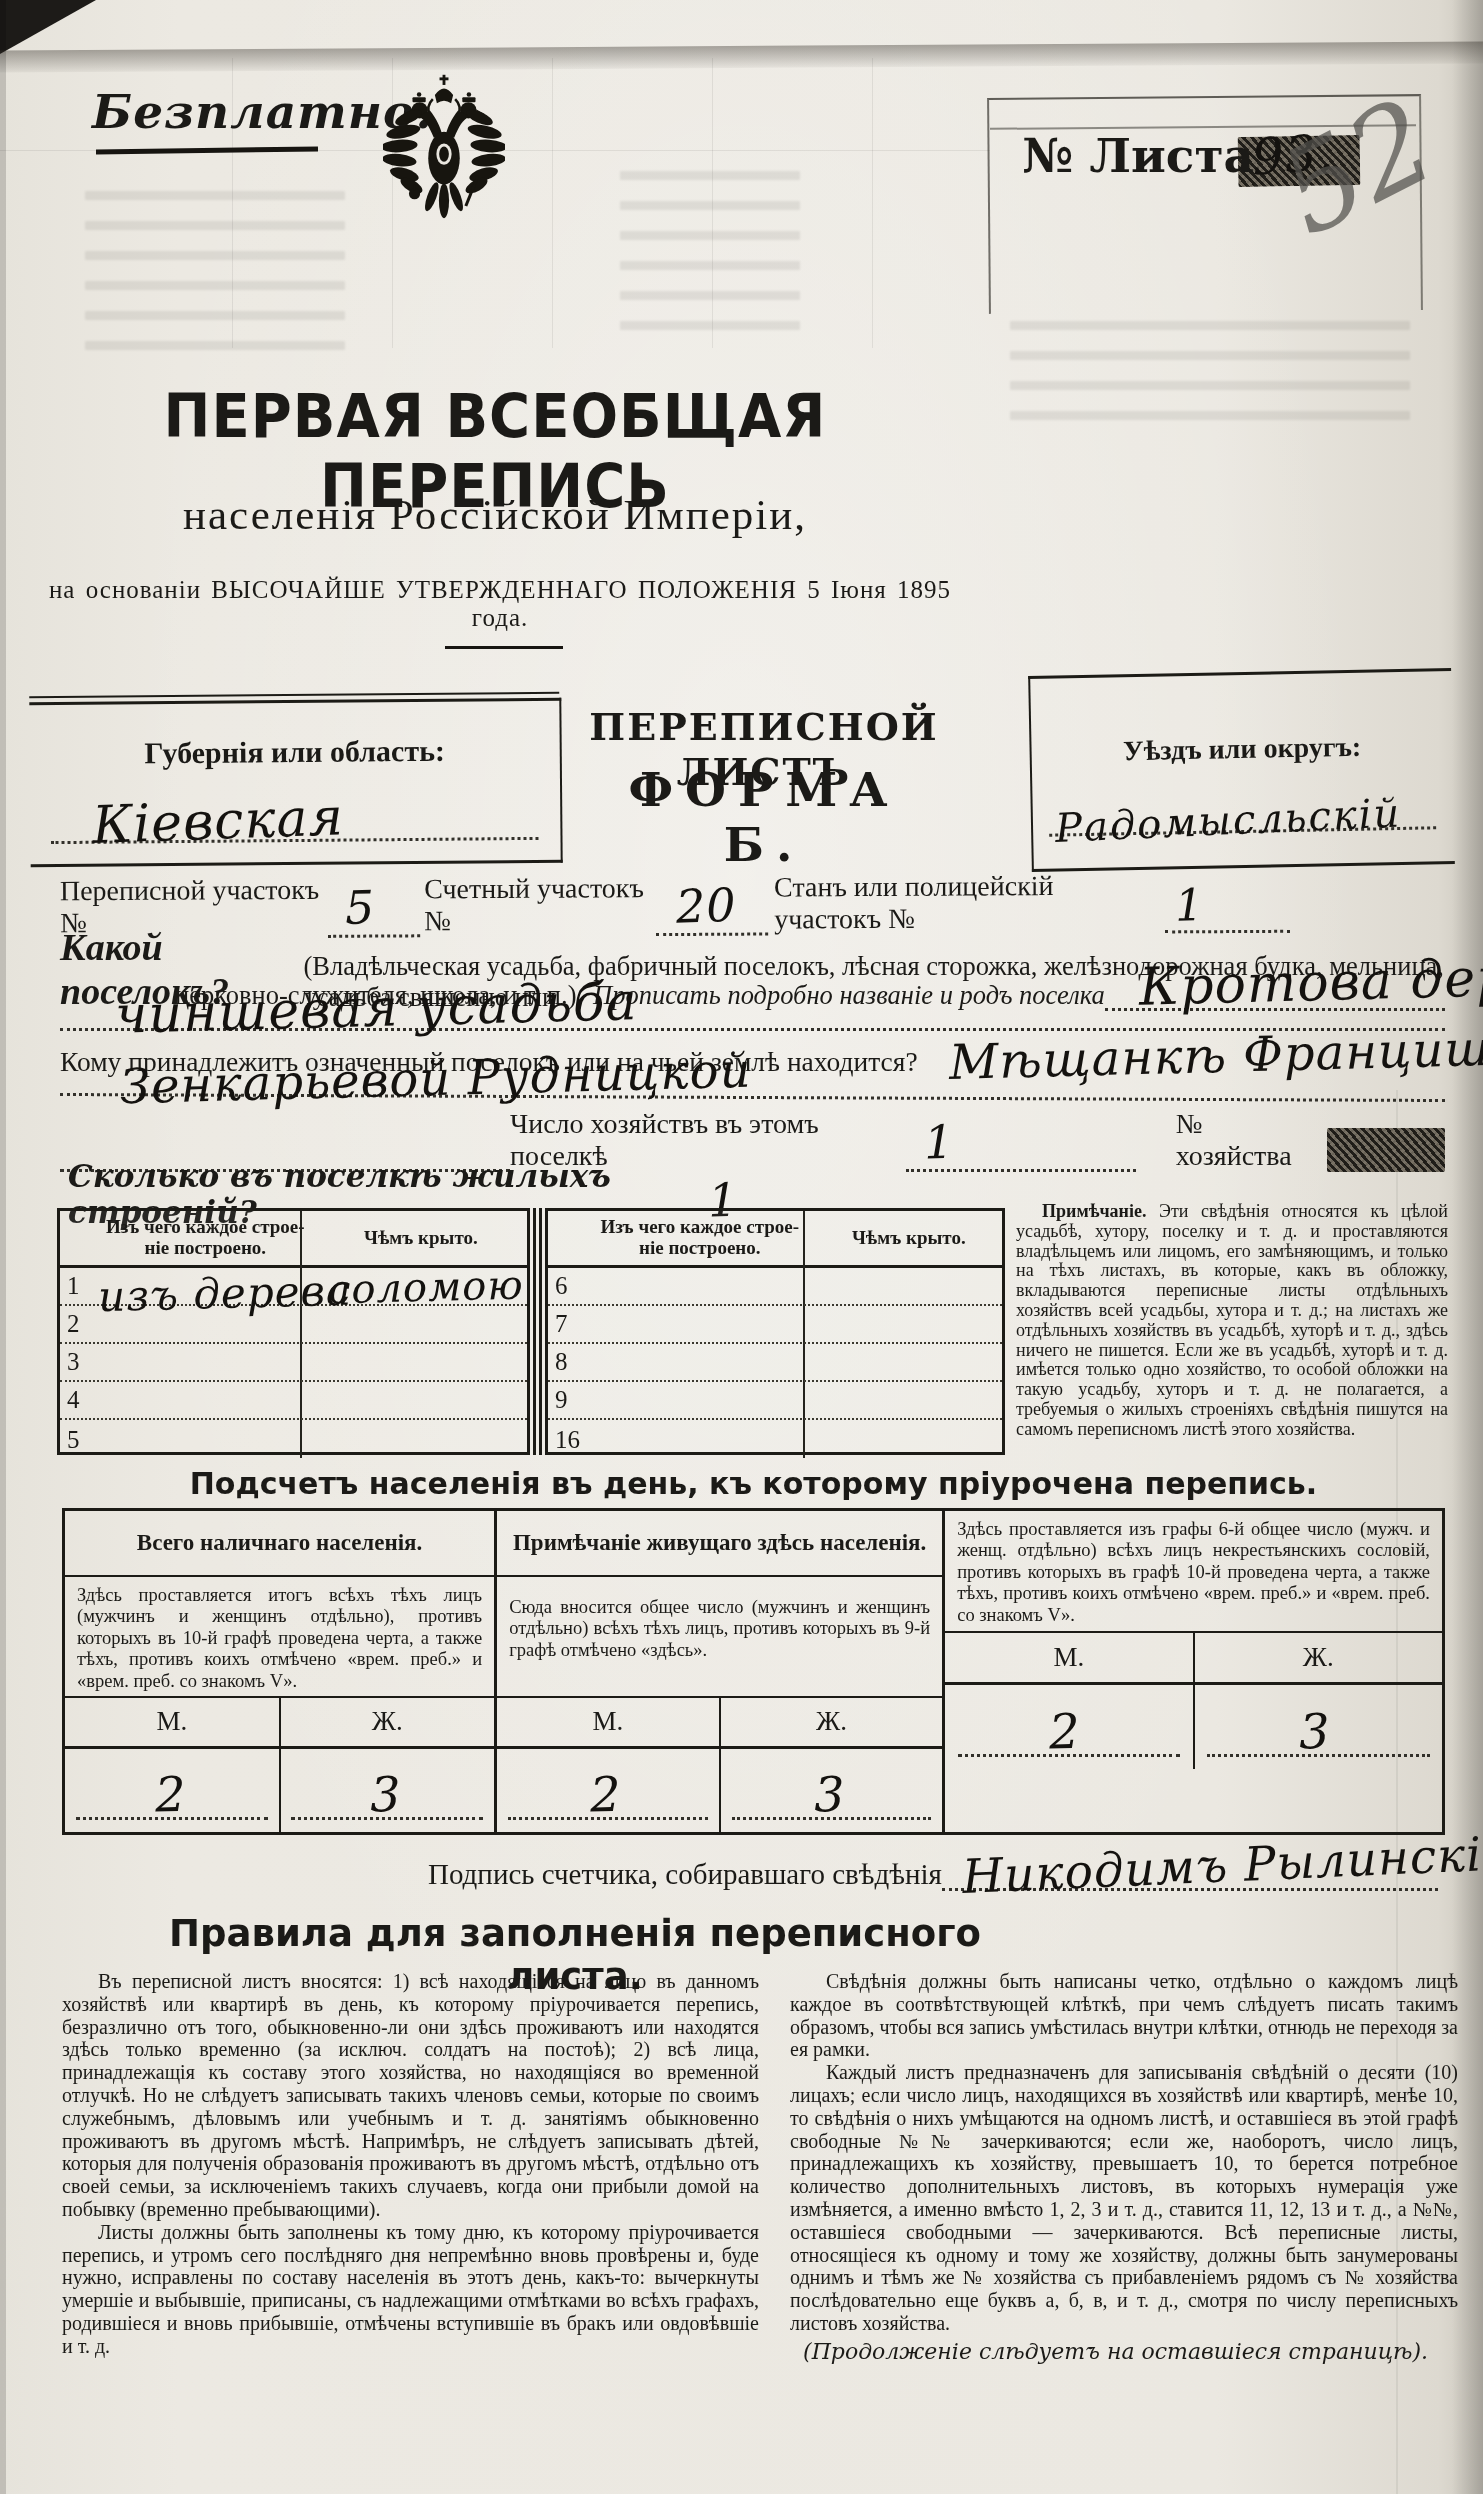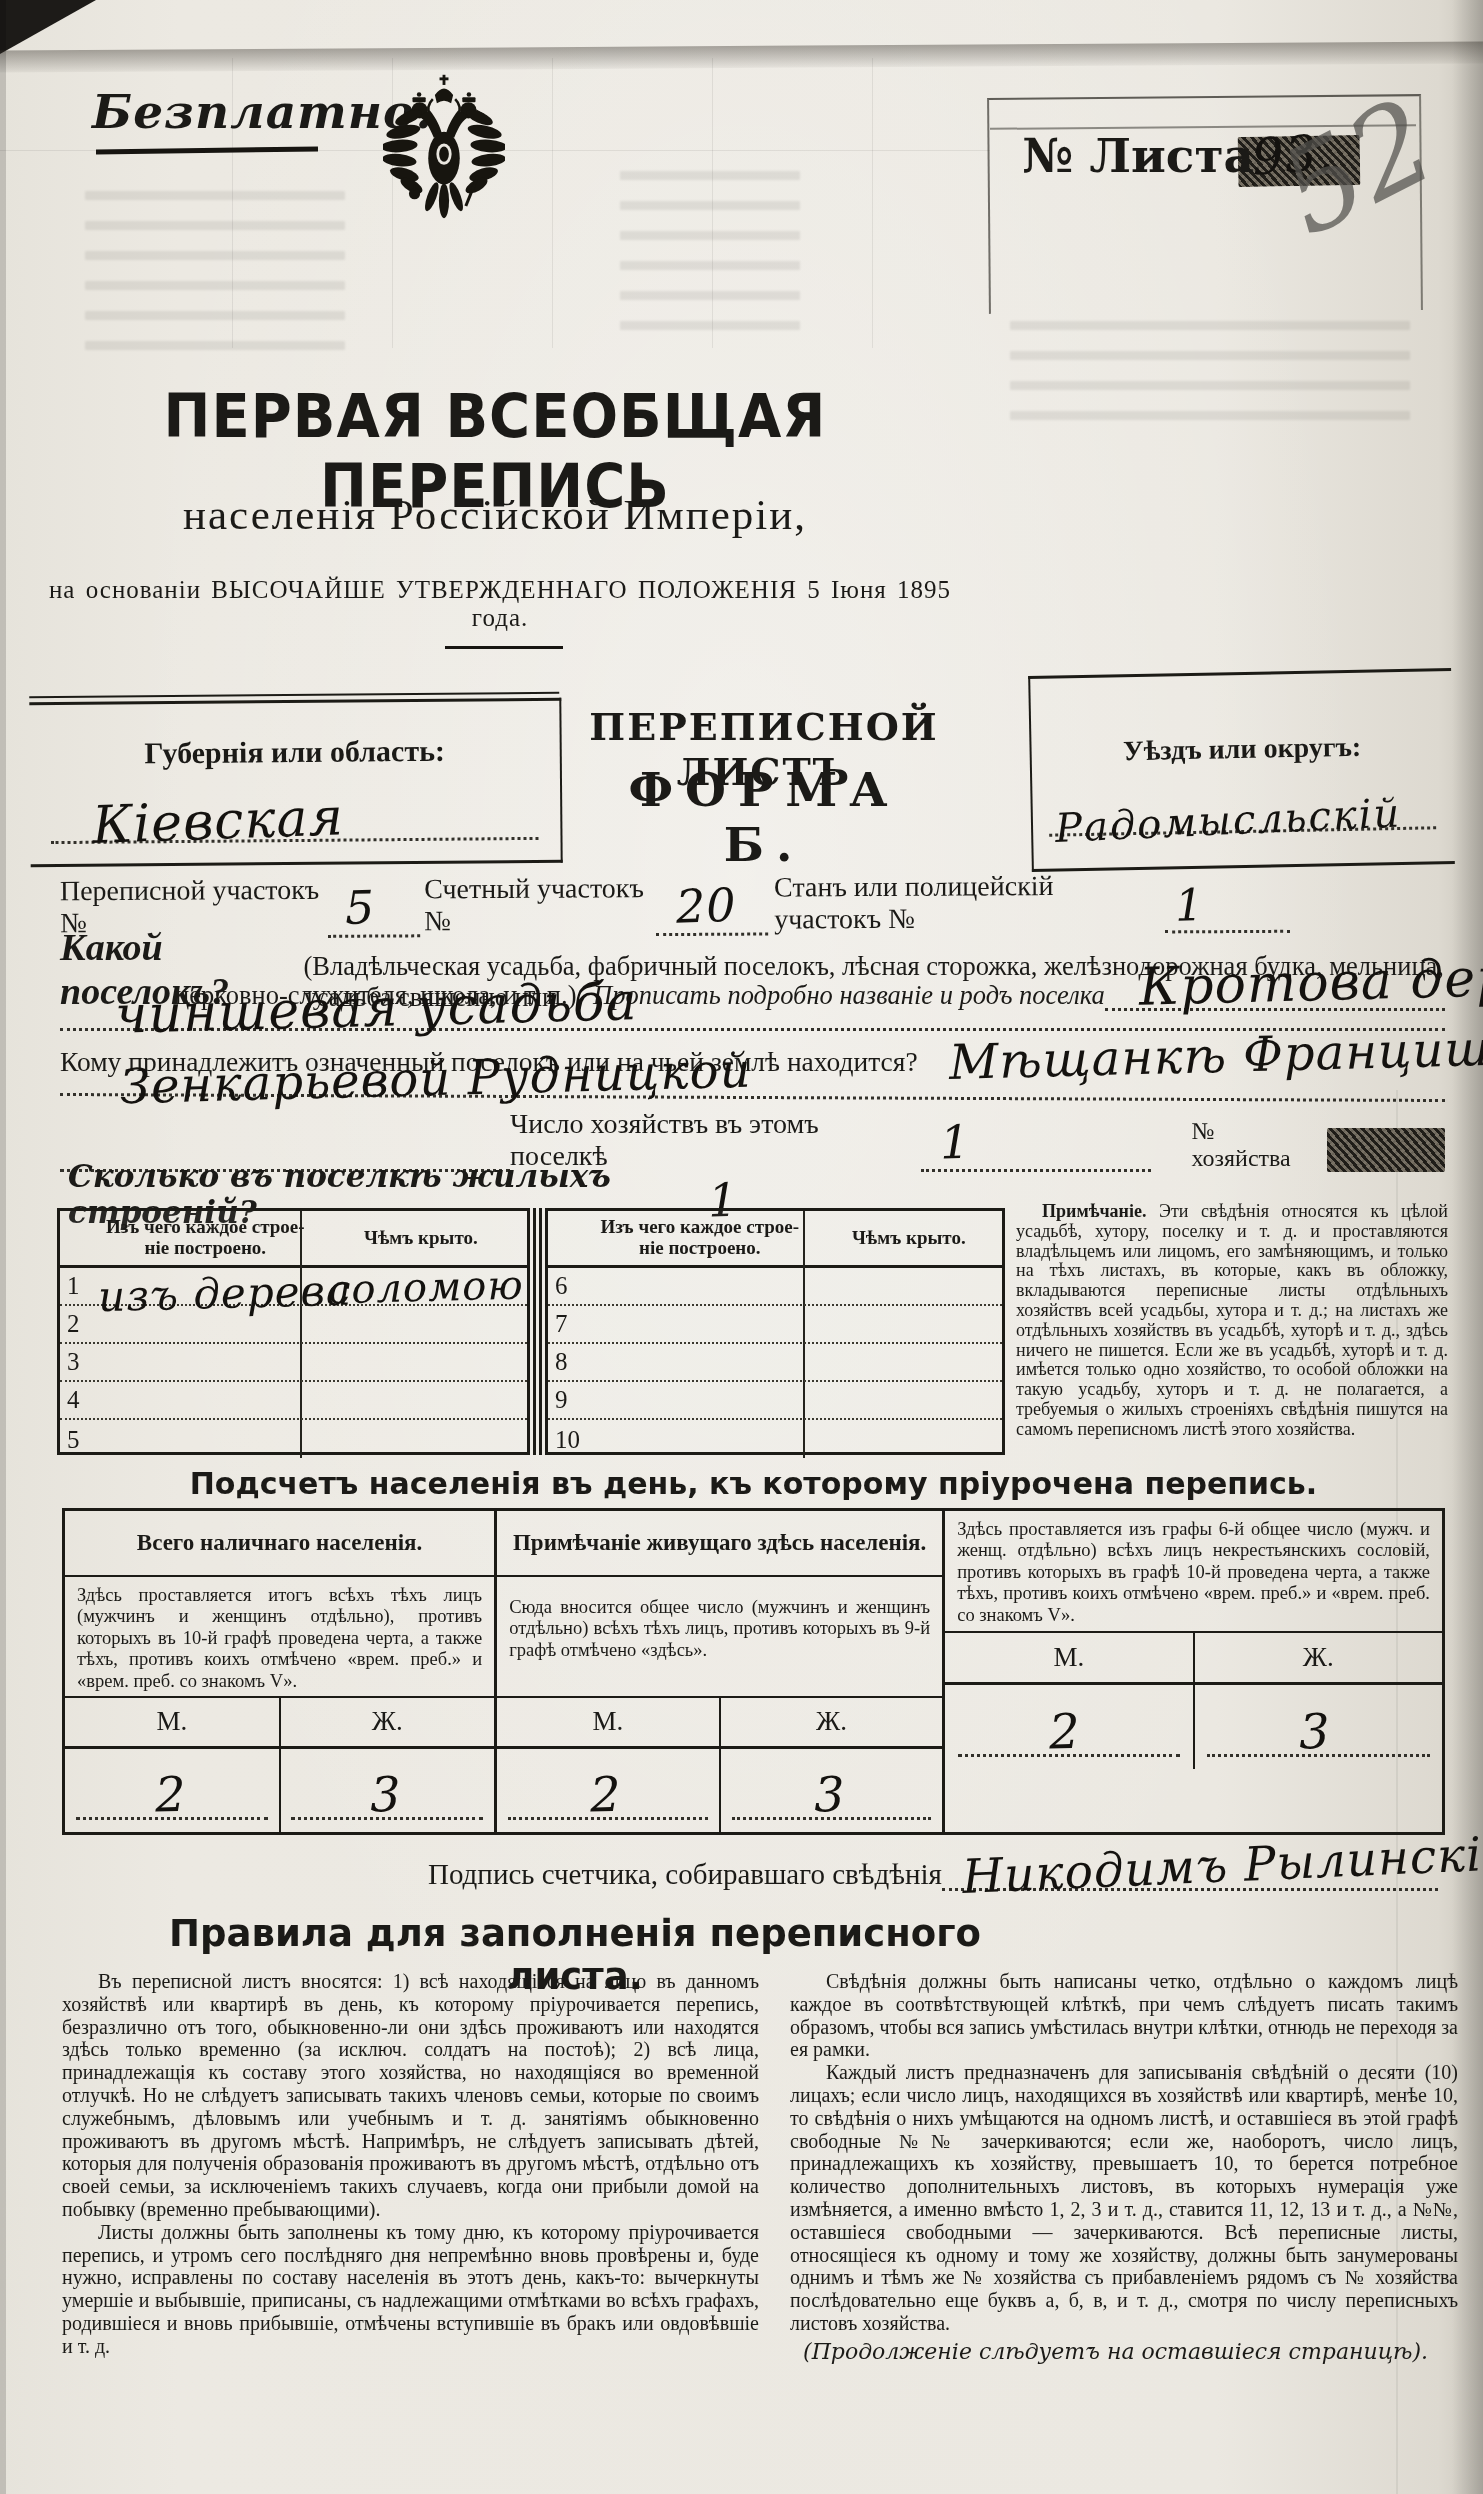--- a/index.html
+++ b/index.html
@@ -205,21 +205,21 @@
   </div>
   <div class="abs dotrule" style="left:60px;top:1096px;width:1385px;transform:rotate(0.25deg);"></div>
   <div class="abs hw" style="left:120px;top:1050px;font-size:48px;"><span>Зенкарьевой Рудницкой</span></div>
 
   <div class="abs line" style="left:60px;top:1108px;width:1385px;">
     <span class="fill" style="width:450px;"></span>
     <span style="font-size:28px;">Число хозяйствъ въ этомъ поселкѣ</span>
     <span class="fill" style="width:230px;">
         <span class="hw" style="font-size:46px;left:8%;">1</span>
       </span>
-    <span style="font-size:24px;margin-left:40px;">№ хозяйства</span>
+    <span style="font-size:28px;margin-left:40px;">№ хозяйства</span>
     <span class="stamp" style="width:118px;height:44px;margin-left:8px;flex:none;"></span>
   </div>
 
   <div class="abs line" style="left:60px;top:1158px;width:640px;margin-left:8px;">
     <span class="i b" style="font-size:31px;font-family:'DejaVu Serif',serif;">Сколько въ поселкѣ жилыхъ строеній?</span>
     <span class="fill" style="flex:1;">
         <span class="hw" style="font-size:46px;left:12%;">1</span>
       </span>
   </div>
 
@@ -270,21 +270,21 @@
     <div class="bt-row">
         <span class="bt-no">7</span>
       </div>
     <div class="bt-row">
         <span class="bt-no">8</span>
       </div>
     <div class="bt-row">
         <span class="bt-no">9</span>
       </div>
     <div class="bt-row">
-        <span class="bt-no">10</span>
+        <span class="bt-no">16</span>
       </div>
   </div>
 
   <p class="abs just" style="left:1016px;top:1202px;width:432px;margin:0;font-size:18px;line-height:1.1;text-indent:26px;">
     <span class="b">Примѣчаніе.</span>
     <span>Эти свѣдѣнія относятся къ цѣлой усадьбѣ, хутору, поселку и т. д. и проставляются владѣльцемъ или лицомъ, его замѣняющимъ, и только на тѣхъ листахъ, въ которые, какъ въ обложку, вкладываются переписные листы отдѣльныхъ хозяйствъ всей усадьбы, хутора и т. д.; на листахъ же отдѣльныхъ хозяйствъ въ усадьбѣ, хуторѣ и т. д., здѣсь ничего не пишется. Если же въ усадьбѣ, хуторѣ и т. д. имѣется только одно хозяйство, то особой обложки на такую усадьбу, хуторъ и т. д. не полагается, а требуемыя о жилыхъ строеніяхъ свѣдѣнія пишутся на самомъ переписномъ листѣ этого хозяйства.</span>
   </p>
 
   <div class="abs sans b center" style="left:62px;top:1466px;width:1383px;font-size:30px;"><span>Подсчетъ населенія въ день, къ которому пріурочена перепись.</span></div>
 

